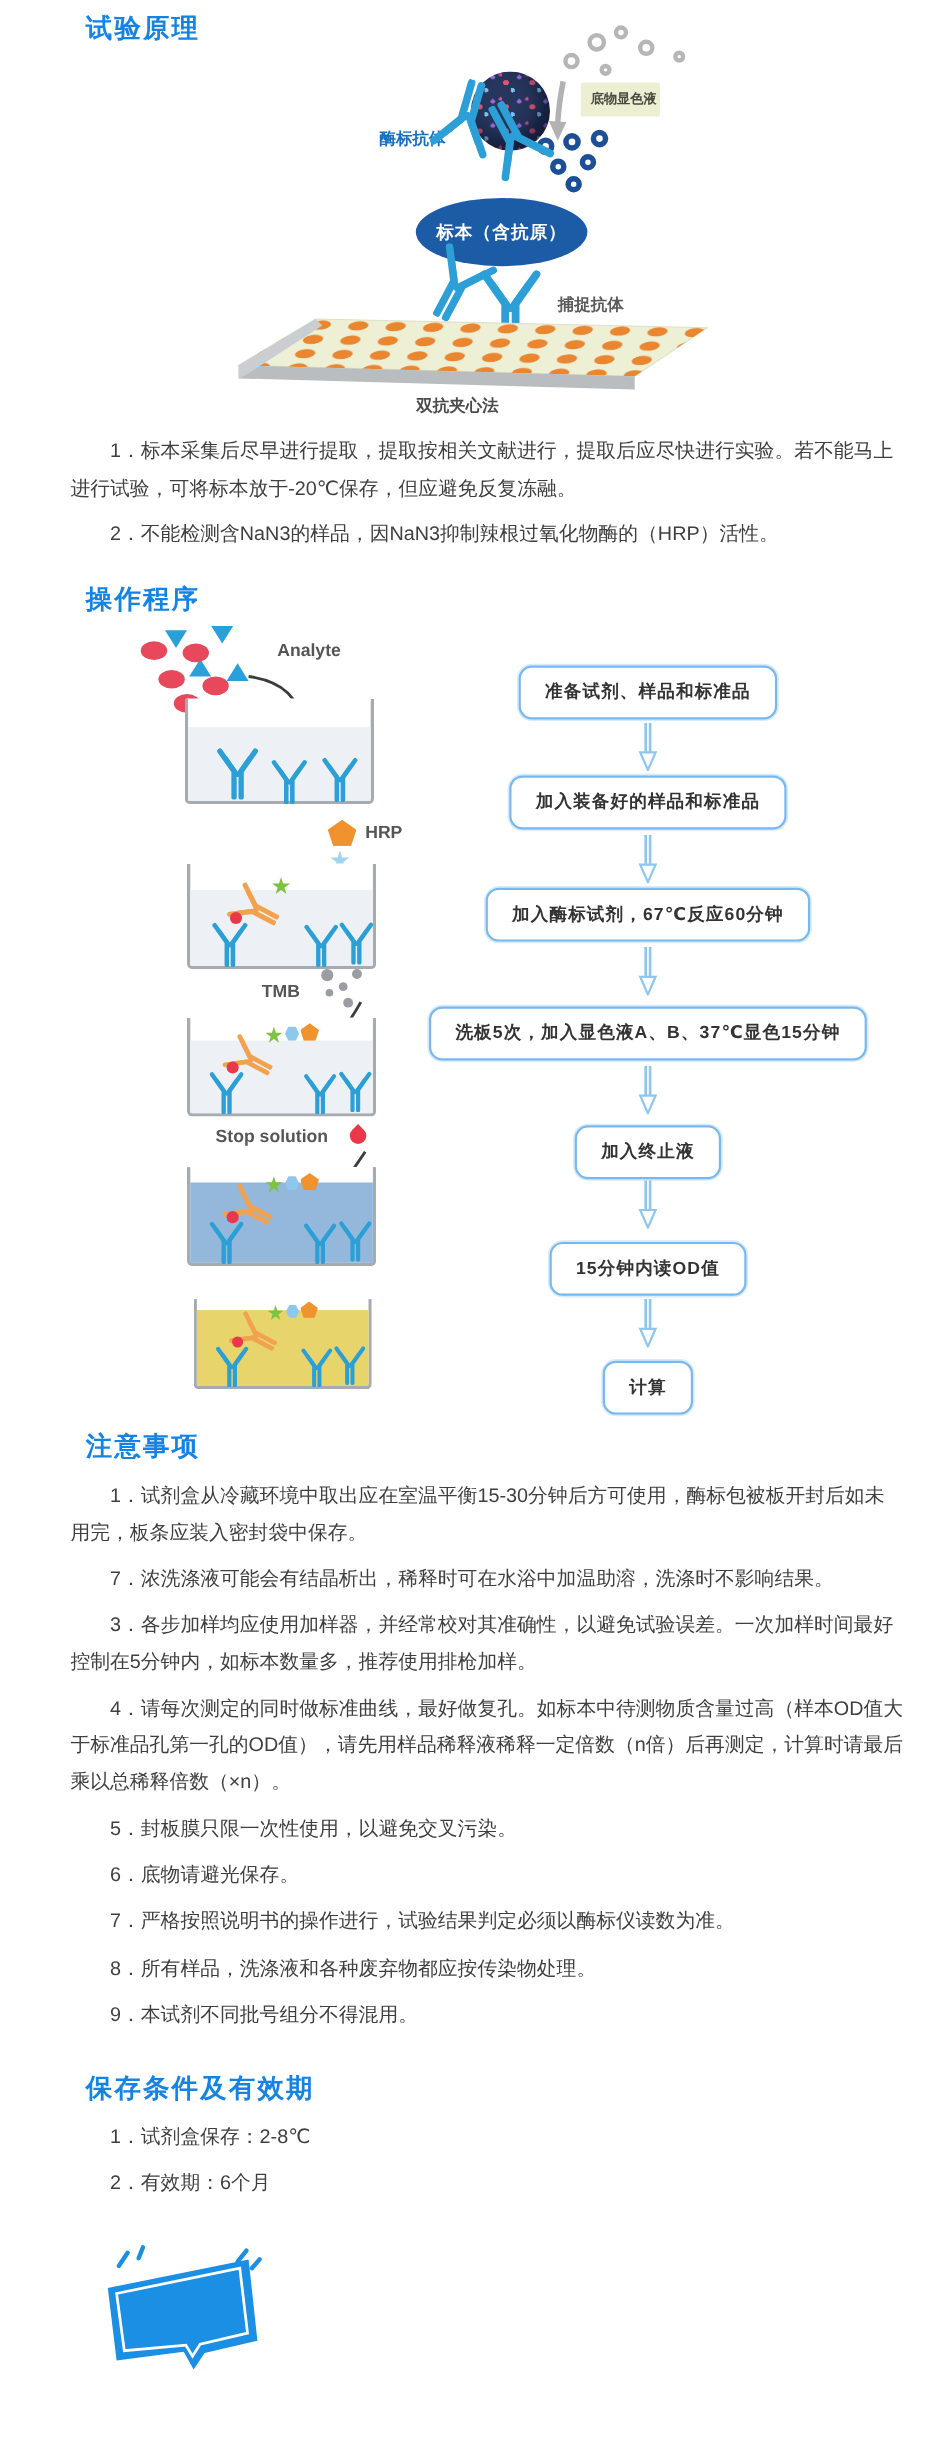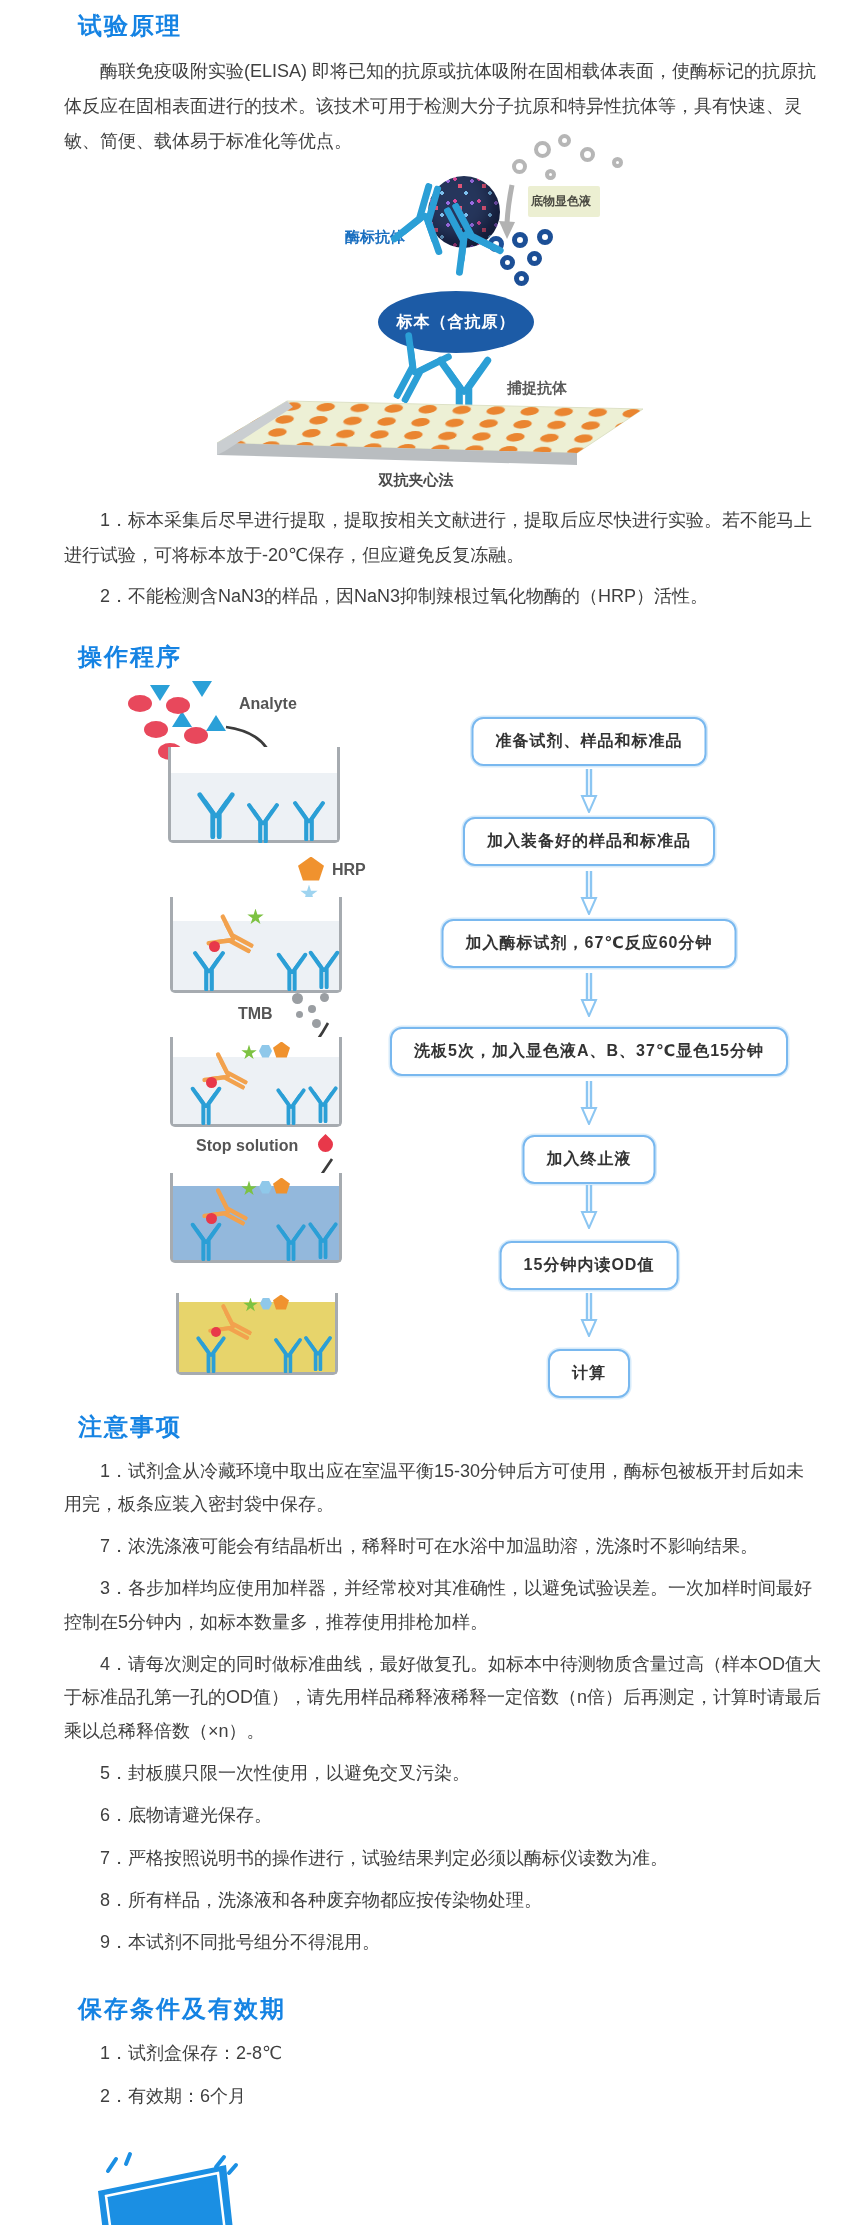--- a/index.html
+++ b/index.html
@@ -27,21 +27,21 @@
       radial-gradient(circle 2px at 14px 17px,#7ec0ee 98%,transparent),
       radial-gradient(circle 1.8px at 3px 3px,#d84a9a 98%,transparent);
     background-size:24px 22px;
     box-shadow:inset -8px -10px 16px rgba(0,0,20,.5);
   }
   .ring{position:absolute;border-radius:50%;background:#fff;box-sizing:border-box;}
   .gray-ring{border:4px solid #b6b6b6;}
   .blue-ring{border:5px solid #1c4f96;}
   .substrate-box{
     position:absolute;left:528px;top:55px;width:66px;background:#ecefd2;
-    color:#4a4a42;font-size:12px;font-weight:bold;text-align:left;
+    color:#4a4a42;font-size:12px;font-weight:bold;text-align:right;
     padding:7px 3px;line-height:1.4;border-radius:2px;
   }
   .lab-blue{position:absolute;color:#1a6fc0;font-weight:bold;font-size:15px;}
   .lab-gray{position:absolute;color:#5a5a5a;font-weight:bold;font-size:15px;margin-left:32px;}
   .sample-ellipse{
     position:absolute;left:378px;top:160px;width:156px;height:62px;border-radius:50%;
     background:#1c5ba6;color:#fff;font-size:16px;font-weight:bold;
     display:flex;align-items:center;justify-content:center;letter-spacing:1px;
   }
   .plate-wrap{position:absolute;left:215px;top:268px;width:430px;}
@@ -102,21 +102,20 @@
         <path d="M20 31 L10 17" stroke-width="3.4"></path>
         <path d="M20 31 L30 17" stroke-width="3.4"></path>
       </g>
     </symbol>
   </defs>
 </svg>
 
 <div class="page">
 
   <h2 class="sec">试验原理</h2>
-  <p class="txt">酶联免疫吸附实验(ELISA) 即将已知的抗原或抗体吸附在固相载体表面，使酶标记的抗原抗体反应在固相表面进行的技术。该技术可用于检测大分子抗原和特异性抗体等，具有快速、灵敏、简便、载体易于标准化等优点。</p>
 
   <div class="p-diagram">
 
     <span class="ring gray-ring" style="left:512px;top:28px;width:15px;height:15px"></span>
     <span class="ring gray-ring" style="left:534px;top:10px;width:17px;height:17px"></span>
     <span class="ring gray-ring" style="left:558px;top:3px;width:13px;height:13px"></span>
     <span class="ring gray-ring" style="left:580px;top:16px;width:15px;height:15px"></span>
     <span class="ring gray-ring" style="left:612px;top:26px;width:11px;height:11px"></span>
     <span class="ring gray-ring" style="left:545px;top:38px;width:11px;height:11px"></span>
 
@@ -183,21 +182,21 @@
 
     <span class="tri-dn" style="left:150px;top:0px"></span>
     <span class="tri-dn" style="left:192px;top:-4px"></span>
     <span class="tri-up" style="left:172px;top:26px"></span>
     <span class="tri-up" style="left:206px;top:30px"></span>
     <span class="oval" style="left:128px;top:10px;width:24px;height:17px"></span>
     <span class="oval" style="left:166px;top:12px;width:24px;height:17px"></span>
     <span class="oval" style="left:144px;top:36px;width:24px;height:17px"></span>
     <span class="oval" style="left:184px;top:42px;width:24px;height:17px"></span>
     <span class="oval" style="left:158px;top:58px;width:24px;height:17px"></span>
-    <span class="ill-label" style="left:239px;top:10px">Analyte</span>
+    <span class="ill-label" style="left:252px;top:10px">Analyte</span>
     <svg class="curve" style="left:222px;top:38px" width="64" height="66" viewBox="0 0 64 66">
       <path d="M4 4 Q48 10 52 46" fill="none" stroke="#3c3c3c" stroke-width="2.6"></path>
       <polygon points="44,44 54,62 60,42" fill="#3c3c3c"></polygon>
     </svg>
     <div class="beaker" style="left:168px;top:62px;width:172px;height:96px">
       <div class="liquid lq-light" style="top:28%"></div>
       <svg class="ab ab-blue" style="left:22px;top:36px" width="46" height="56">
           <use href="#ab"></use>
         </svg>
       <svg class="ab ab-blue" style="left:72px;top:48px" width="40" height="48">

